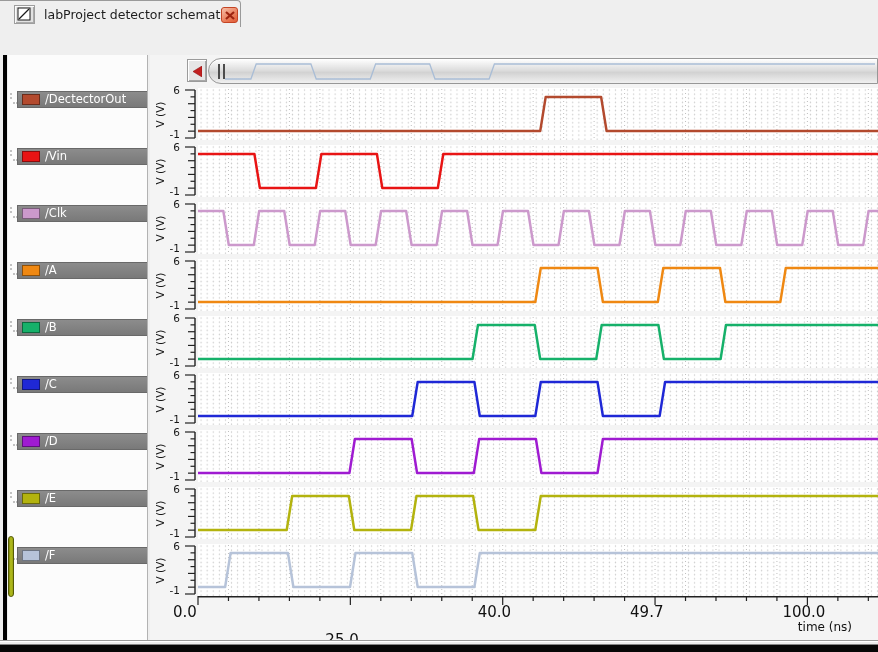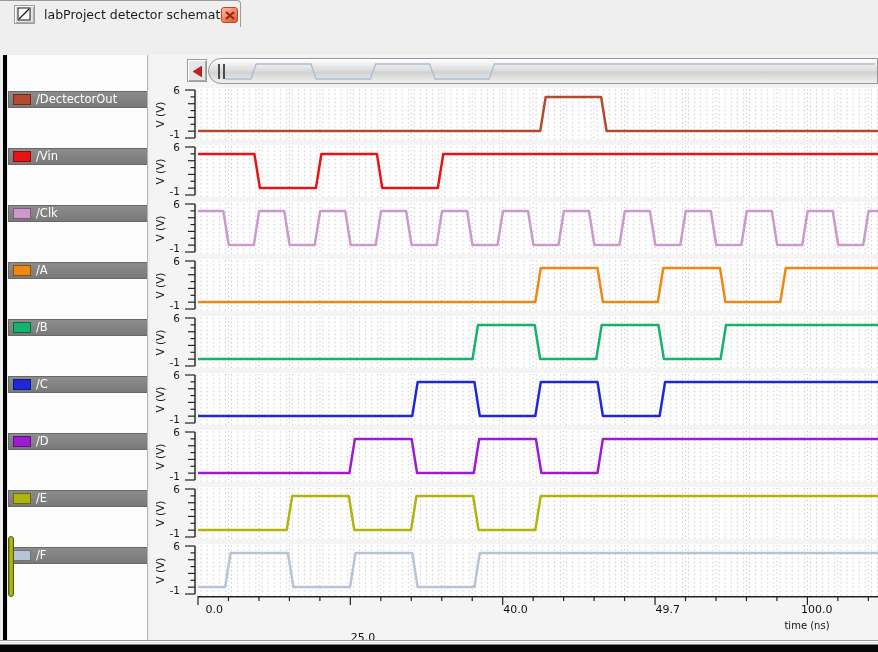--- a/index.html
+++ b/index.html
@@ -27,21 +27,21 @@
   .lborder { position:absolute; left:3px; top:55px; width:4px; height:585px; background:#000; }
 
   
   .lpanel { position:absolute; left:8px; top:55px; width:139px; height:585px; background:#fcfcfc; overflow:hidden; }
   .lp-head { position:absolute; left:0; top:0; width:139px; height:18px; background:#b6b6b6;
              border-bottom:1px solid #8a8a8a; box-shadow:inset 0 1px #dedede, inset 1px 0 #dedede; }
   .lp-head .nm { position:absolute; left:3px; top:0; height:17px; line-height:17px; font-size:11.5px; color:#0d0d0d; }
   .lp-head .sep { position:absolute; left:119px; top:1px; width:1px; height:16px; background:#7d7d7d; box-shadow:1px 0 #d8d8d8; }
   .lp-head .vis { position:absolute; left:123px; top:0; height:17px; line-height:17px; font-size:11.5px; color:#0d0d0d; white-space:nowrap; }
 
-  .sigbar { position:absolute; left:0; width:152px; height:17px;
+  .sigbar { position:absolute; left:9px; width:152px; height:17px;
             background:linear-gradient(180deg,#8c8c8c,#797979); border:1px solid #696969; cursor:pointer; }
   .swatch { position:absolute; left:4px; top:2px; width:18px; height:11px; border:1px solid rgba(0,0,0,.4); }
   .signame { position:absolute; left:27px; top:0; height:15px; line-height:15px; font-size:11.5px; color:#fff; white-space:nowrap; }
   .sphere { position:absolute; right:3px; top:3px; width:9px; height:9px; border-radius:50%;
             background:radial-gradient(circle at 35% 30%, #eef3fb, #8e9db4 55%, #5c6c84); border:1px solid #55657d; cursor:pointer; }
   .expdots { position:absolute; width:10px; height:12px; }
   .expdots i { position:absolute; width:2px; height:2px; background:#c2c2c2; }
 
   .selpill { position:absolute; left:0; top:481px; width:6px; height:61px; border-radius:3px;
              background:linear-gradient(90deg,#7e860e,#b5bf1d 45%,#99a315); border:1px solid #565c06; }
@@ -63,22 +63,22 @@
 
   .vlab { position:absolute; width:52px; height:13px; font-size:10.5px; color:#161616; text-align:center;
           transform:rotate(-90deg); transform-origin:center; white-space:nowrap; }
   .ytick { position:absolute; width:18px; font-size:10.5px; color:#161616; text-align:right; }
   .grid { position:absolute; width:680px; height:52px; background:#fff;
           background-image:radial-gradient(circle, #c9c9c9 0.7px, rgba(0,0,0,0) 0.9px);
           background-size:6.094px 4.1px; }
   .grid svg, .ruler svg { display:block; }
   .ruler { position:absolute; width:14px; height:52px; }
 
-  .xlab { position:absolute; width:50px; text-align:right; font-size:11px; color:#111; }
-  .xaxis-name { position:absolute; width:90px; text-align:center; font-size:10px; color:#111; }
+  .xlab { position:absolute; width:50px; text-align:left; font-size:15px; color:#111; }
+  .xaxis-name { position:absolute; width:90px; text-align:right; font-size:12px; color:#111; }
 
   
   .bgroove { position:absolute; left:0; top:640px; width:878px; height:5px; background:#ececec;
              border-top:1px solid #9a9a9a; border-bottom:1px solid #848484; box-shadow:inset 0 1px #fff; }
   .bblack { position:absolute; left:0; top:645px; width:878px; height:7px; background:#060606; }
 </style>
 </head>
 <body>
 
 <div id="app">

